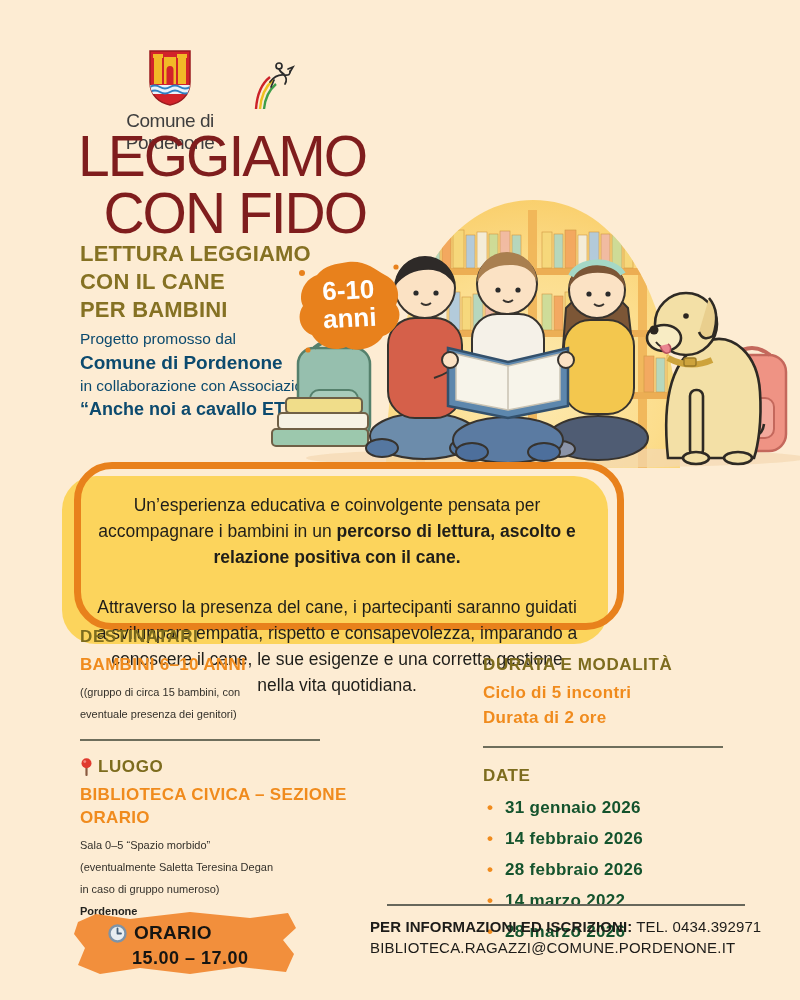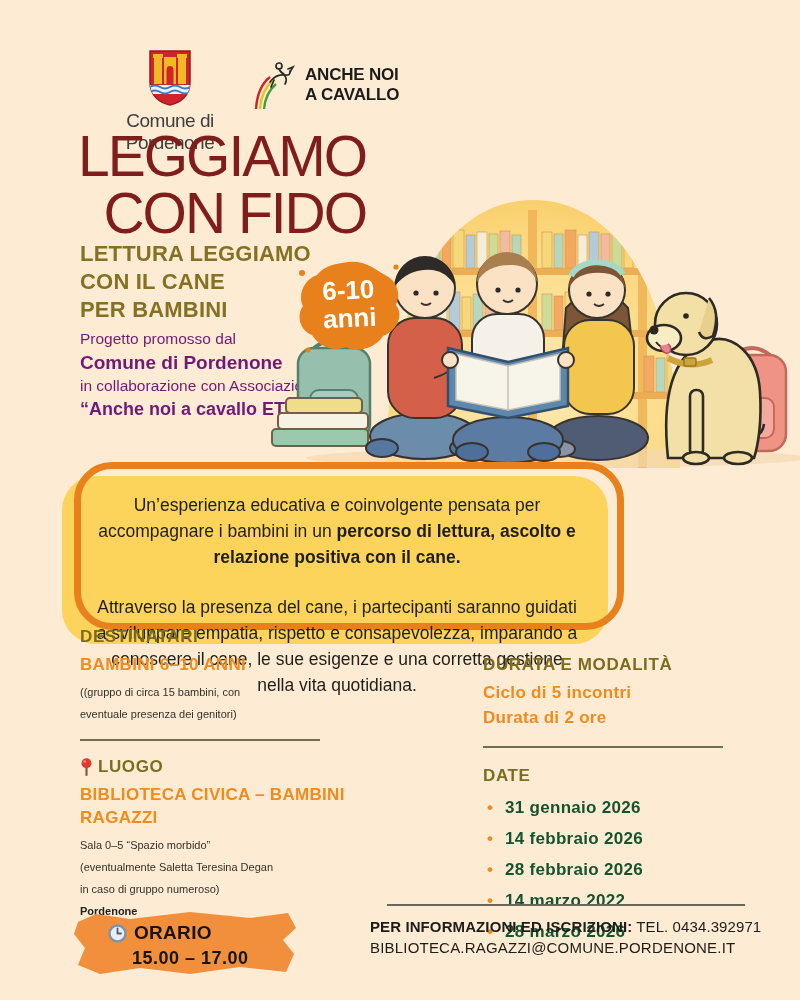--- a/index.html
+++ b/index.html
@@ -25,21 +25,21 @@
   .main-title {
     left:78px; top:128px;
     font-size:57px; font-weight:normal; color:#7f1d1d;
     line-height:57px; letter-spacing:-2px;text-align:right;
   }
   .subtitle {
     left:80px; top:240px;
     font-size:22px; font-weight:bold; color:#857123;
     line-height:28px; letter-spacing:0.2px;
   }
-  .promo { left:80px; top:328px; font-size:15.5px; line-height:22px; color:#701a75; }
+  .promo { left:80px; top:328px; font-size:15.5px; line-height:22px; color:#0c4a6e; }
   .promo .b1 { font-size:19px; font-weight:bold; line-height:25px; }
   .promo .b2 { font-size:18px; font-weight:bold; line-height:25px; }
 
   
   .age-badge { left:296px; top:260px; width:106px; height:95px; }
   .age-badge svg { position:absolute; left:0; top:0; }
   .age-badge .txt {
     position:absolute; left:0; top:16px; width:100%;
     text-align:center; color:#fff; font-size:26px; font-weight:bold;
     line-height:28px; transform:rotate(-3deg);
@@ -127,24 +127,20 @@
     <path d="M12,49 C13,38 17,30 24,24" fill="none" stroke="#3f9e49" stroke-width="2.4"></path>
     <g fill="none" stroke="#2b2b2b" stroke-width="1.7" stroke-linecap="round">
       <path d="M18,22 q6,-8 14,-7 q7,1 6,-4"></path>
       <path d="M36,9 l5,-2 -3,5"></path>
       <path d="M32,15 q4,4 1,9"></path>
       <path d="M22,20 l-3,7"></path>
       <circle cx="27" cy="6" r="3"></circle>
       <path d="M27,9 q2,4 5,5"></path>
     </g>
   </svg>
-  <div class="assoc-text">
-    <div>ANCHE NOI</div>
-    <div>A CAVALLO</div>
-  </div>
 </div>
 
 <h1 class="abs main-title">
   <div>LEGGIAMO</div>
   <div>CON FIDO</div>
 </h1>
 
 <h2 class="abs subtitle">
   <div>LETTURA LEGGIAMO</div>
   <div>CON IL CANE</div>
@@ -335,21 +331,21 @@
   <hr class="divider">
   <div>
     <div class="sec-heading">
       <svg width="13" height="19" viewBox="0 0 13 19">
         <rect x="5.4" y="8" width="2.2" height="10" rx="1" fill="#8a5a40"></rect>
         <circle cx="6.5" cy="5.2" r="5" fill="#e03a2f"></circle>
         <circle cx="4.8" cy="3.6" r="1.4" fill="#f28a80"></circle>
       </svg>
       <span>LUOGO</span>
     </div>
-    <div class="sec-highlight">BIBLIOTECA CIVICA – BAMBINI RAGAZZI</div>
+    <div class="sec-highlight">BIBLIOTECA CIVICA – SEZIONE ORARIO</div>
     <div class="sec-body">
       <div>Sala 0–5 “Spazio morbido”</div>
       <div>(eventualmente Saletta Teresina Degan</div>
       <div>in caso di gruppo numeroso)</div>
       <div class="city">Pordenone</div>
     </div>
   </div>
 </div>
 
 <div class="abs col-right">

